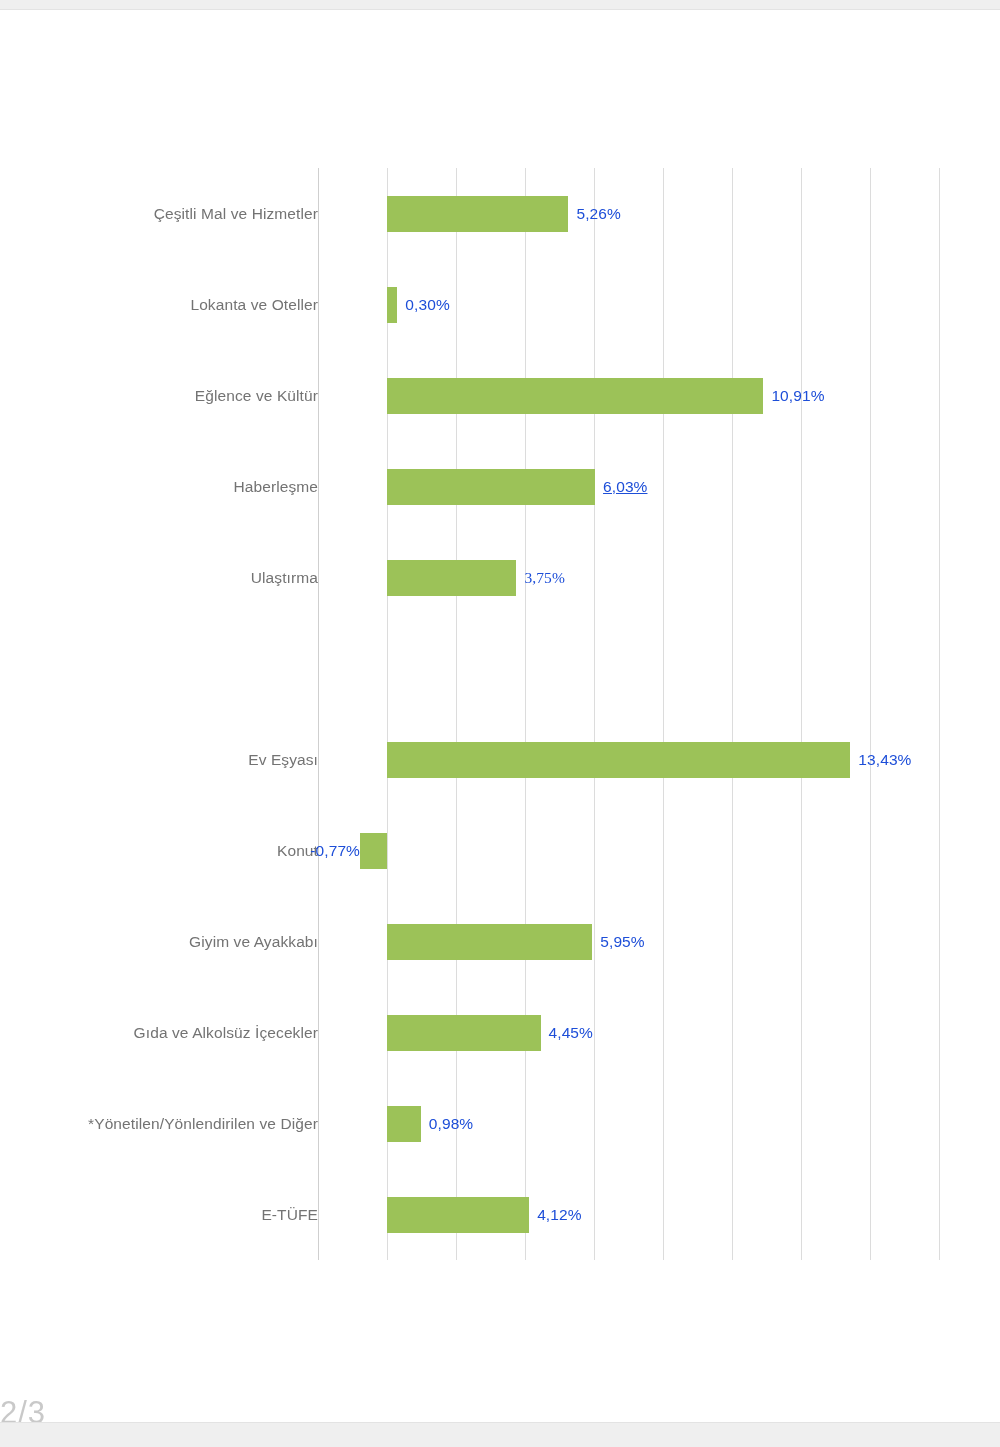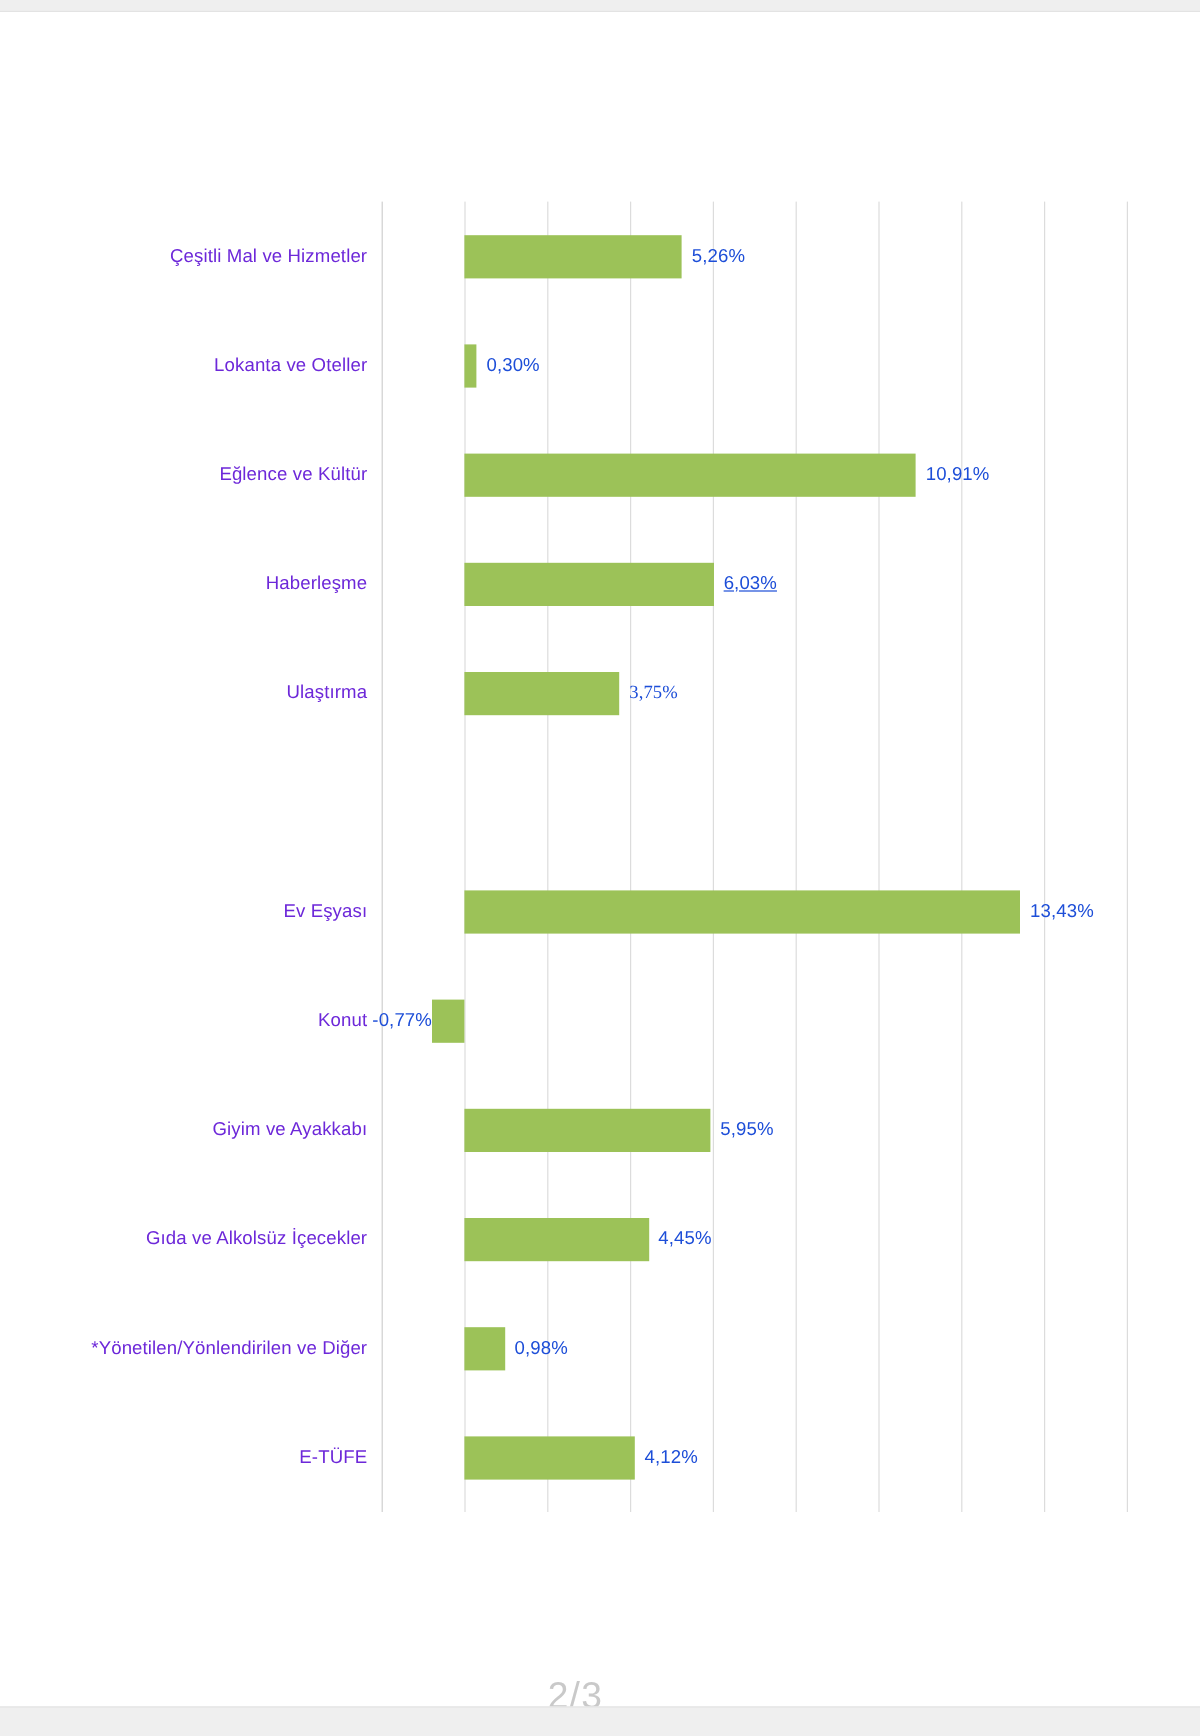--- a/index.html
+++ b/index.html
@@ -86,24 +86,23 @@
     height: 91.6px;     
     display: block;
   }
 
   
   .cat-label {
     position: absolute;
     right: 100%;
     top: 50%;
     transform: translateY(-50%);
-    margin-right: 12px;
     white-space: nowrap;
     font-size: 15.5px;
-    color: #6d28d9;
+    color: #737373;
     letter-spacing: 0.1px;
   }
 
   .bar-wrap {
     position: absolute;
     left: 0;
     top: 50%;
     transform: translateY(-50%);
     height: 36px;
     width: 100%;
@@ -129,21 +128,21 @@
   
   .val-label.inline-left {
     font-size: 15.5px;
   }
 
   .page-indicator {
     position: absolute;
     top: 1385px;
     left: 0;
     width: 1000px;
-    text-align: center;
+    text-align: left;
     padding-right: 41px;
     box-sizing: border-box;
     font-size: 31px;
     color: #c9c9c9;
     font-family: "Liberation Sans", sans-serif;
     letter-spacing: 1px;
   }
 </style>
 </head>
 <body>

